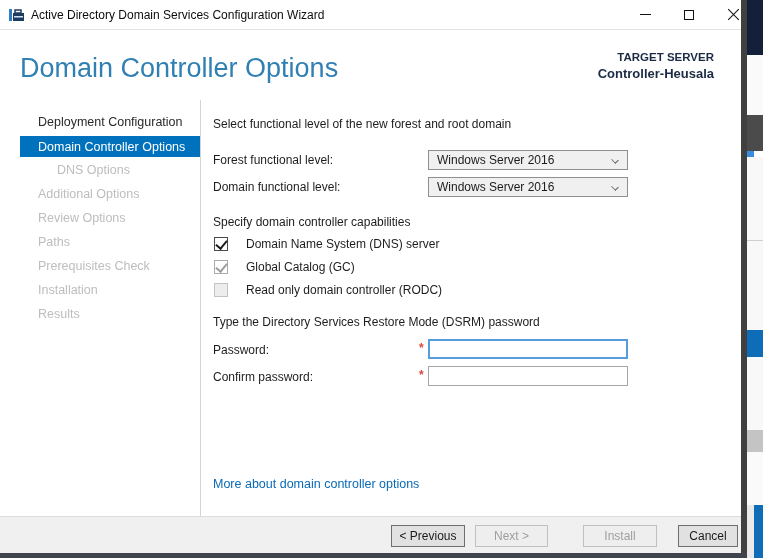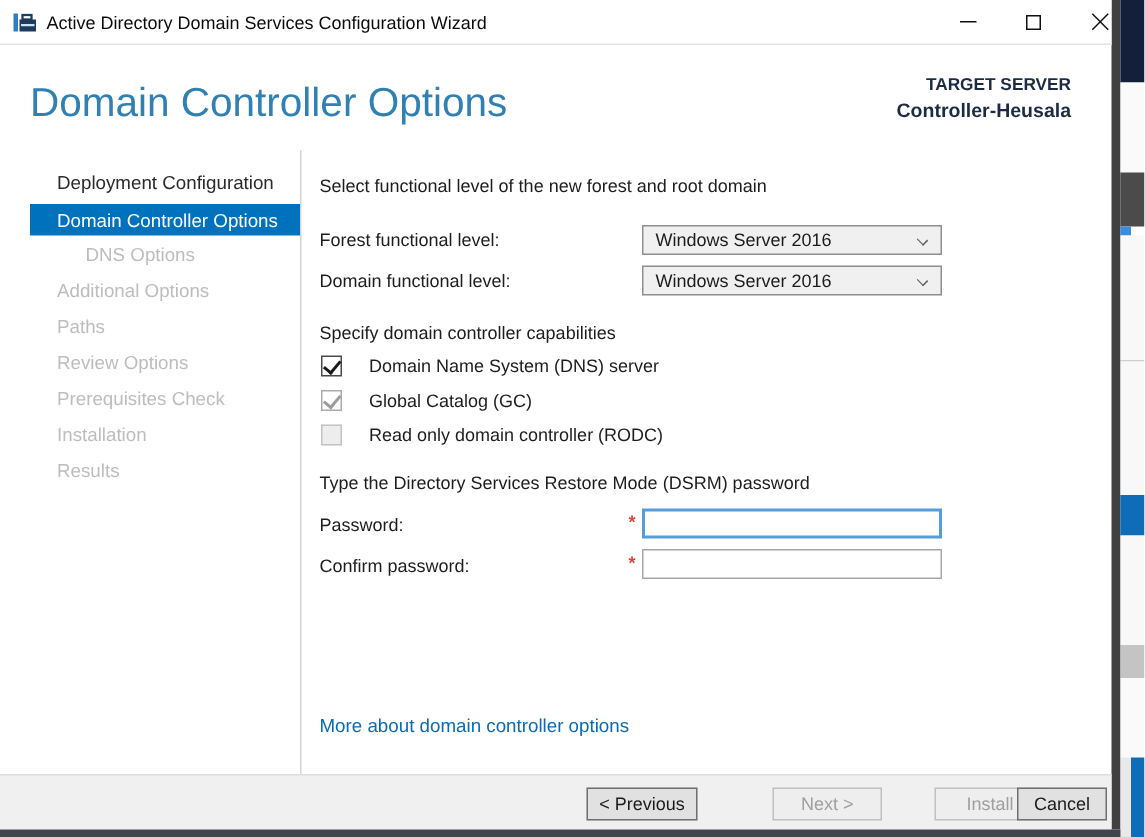--- a/index.html
+++ b/index.html
@@ -56,21 +56,21 @@
   .pwd { position:absolute; left:428px; width:200px; height:20px; background:#fff; border:1px solid #a6a6a6;
          font-size:12px; padding:0 5px; outline:none; }
   .pwd.focused { border:2px solid #579ddd; }
 
   .link { position:absolute; left:213px; top:477px; font-size:12.5px; color:#0a6ab6; cursor:pointer; }
 
   
   .footer { position:absolute; left:0; top:516px; width:100%; height:37px; background:#f0f0f0; border-top:1px solid #dcdcdc; }
   .btn { position:absolute; top:8px; height:22px; font-size:12px; display:flex; align-items:center; justify-content:center;
          background:#e1e1e1; border:1px solid #6e6e6e; color:#1a1a1a; }
-  .btn.disabled { background:#eeeeee; border-color:#c0c0c0; color:#9f9f9f;margin-left:40px; }
+  .btn.disabled { background:#eeeeee; border-color:#c0c0c0; color:#9f9f9f; }
   .btn.prev { left:391px; width:74px; } .btn.next { left:475px; width:73px; }
   .btn.install { left:583px; width:74px; } .btn.cancel { left:678px; width:60px; }
 
   
   .seg { position:absolute; }
 
   
   .app-icon svg { display:block; }
 </style>
 </head>
@@ -103,22 +103,22 @@
 
     <div class="page-title">Domain Controller Options</div>
     <div class="target-label">TARGET SERVER</div>
     <div class="target-name">Controller-Heusala</div>
 
     <ul class="nav">
       <li>Deployment Configuration</li>
       <li class="selected">Domain Controller Options</li>
       <li class="sub disabled">DNS Options</li>
       <li class="disabled">Additional Options</li>
+      <li class="disabled">Review Options</li>
       <li class="disabled">Paths</li>
-      <li class="disabled">Review Options</li>
       <li class="disabled">Prerequisites Check</li>
       <li class="disabled">Installation</li>
       <li class="disabled">Results</li>
     </ul>
     <div class="divider"></div>
 
     <div class="txt" style="left:213px; top:116px;">Select functional level of the new forest and root domain</div>
 
     <div class="row-label" style="top:150px;">Forest functional level:</div>
     <div class="dropdown" style="top:150px;" role="combobox">

